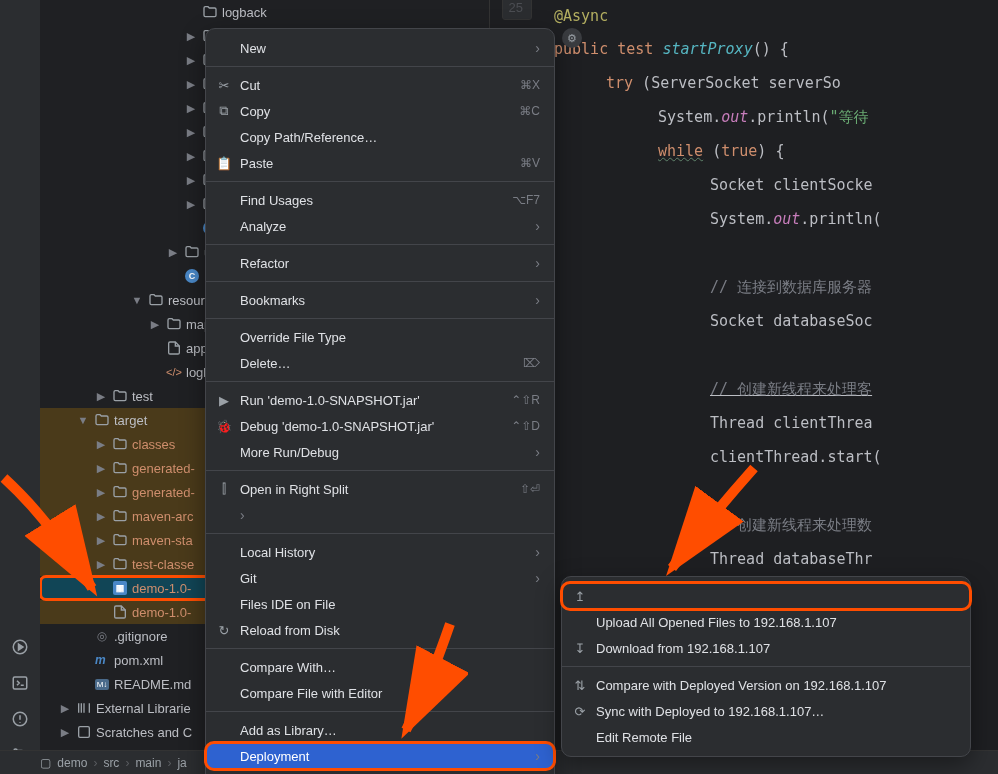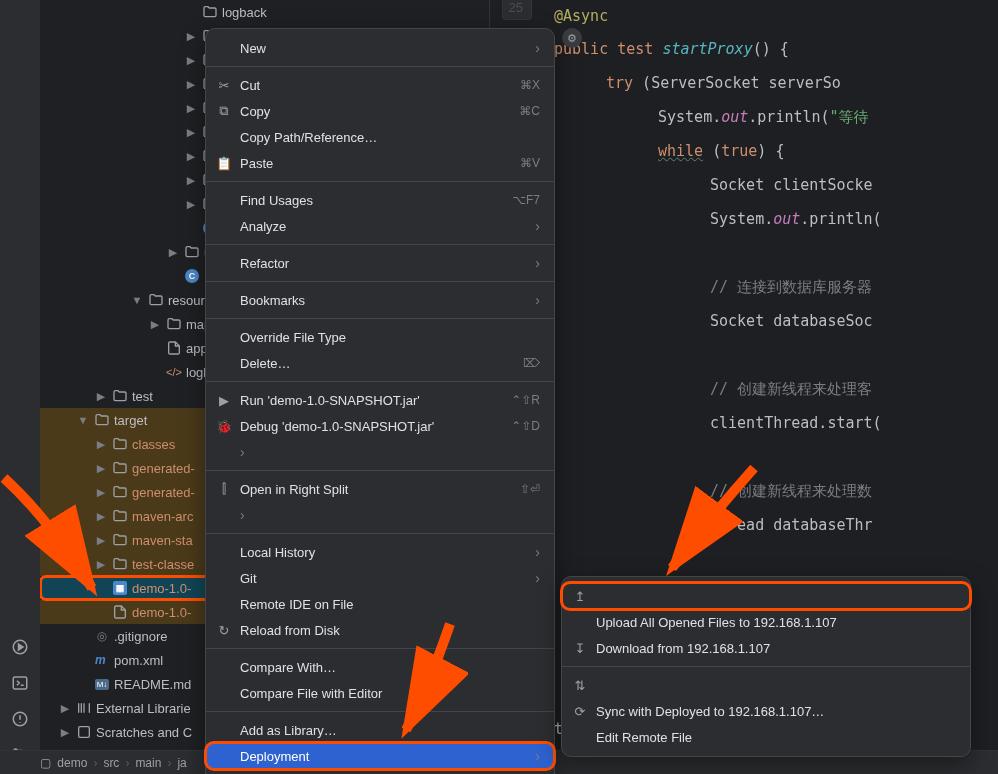--- a/index.html
+++ b/index.html
@@ -345,21 +345,22 @@
   <div style="padding-left: 44px; white-space: pre;"><span class="kw">public</span> <span class="kw">test</span> <span class="fn">startProxy</span>() {</div>
       <div style="padding-left: 96px; white-space: pre;"><span class="kw">try</span> (ServerSocket serverSo</div>
       <div style="padding-left: 148px; white-space: pre;">System.<span class="sf">out</span>.println(<span class="str">"等待</span></div>
       <div style="padding-left: 148px; white-space: pre;"><span class="kw uline">while</span> (<span class="kw">true</span>) {</div>
       <div style="padding-left: 200px; white-space: pre;">Socket clientSocke</div>
       <div style="padding-left: 200px; white-space: pre;">System.<span class="sf">out</span>.println(</div>
       <div style="padding-left: 200px; white-space: pre;">&nbsp;</div>
       <div style="padding-left: 200px; white-space: pre;"><span class="cm">// 连接到数据库服务器</span></div>
       <div style="padding-left: 200px; white-space: pre;">Socket databaseSoc</div>
       <div style="padding-left: 200px; white-space: pre;">&nbsp;</div>
-      <div style="padding-left: 200px; white-space: pre;"><span class="cm">// 创建新线程来处理客</span></div>
+      <div style="padding-left: 200px; white-space: pre; text-decoration: underline;"><span class="cm">// 创建新线程来处理客</span></div>
+      <div style="padding-left: 200px; white-space: pre;">Thread clientThrea</div>
       <div style="padding-left: 200px; white-space: pre;">clientThread.start(</div>
       <div style="padding-left: 200px; white-space: pre;">&nbsp;</div>
       <div style="padding-left: 200px; white-space: pre;"><span class="cm">// 创建新线程来处理数</span></div>
       <div style="padding-left: 200px; white-space: pre;">Thread databaseThr</div>
       <div style="padding-left: 200px; white-space: pre;">        </div>
       <div style="padding-left: 200px; white-space: pre;">&nbsp;</div>
       <div style="padding-left: 148px; white-space: pre;">}</div>
       <div style="padding-left: 200px; white-space: pre;">{</div>
       <div style="padding-left: 200px; white-space: pre;"> </div>
       <div style="padding-left: 44px; white-space: pre;">tabaseConnectionProxy</div>
@@ -434,20 +435,21 @@
       <span class="ctx-label">Run 'demo-1.0-SNAPSHOT.jar'</span>
       <span class="ctx-short">⌃⇧R</span>
     </div>
     <div class="ctx-item">
       <span class="ctx-icon">🐞</span>
       <span class="ctx-label">Debug 'demo-1.0-SNAPSHOT.jar'</span>
       <span class="ctx-short">⌃⇧D</span>
     </div>
     <div class="ctx-item">
       <span class="ctx-icon"></span>
+      <span class="ctx-label">More Run/Debug</span>
       <span class="ctx-sub">›</span>
     </div>
     <div class="ctx-sep"></div>
     <div class="ctx-item">
       <span class="ctx-icon">⫿</span>
       <span class="ctx-label">Open in Right Split</span>
       <span class="ctx-short">⇧⏎</span>
     </div>
     <div class="ctx-item">
       <span class="ctx-icon"></span>
@@ -459,21 +461,21 @@
       <span class="ctx-label">Local History</span>
       <span class="ctx-sub">›</span>
     </div>
     <div class="ctx-item">
       <span class="ctx-icon"></span>
       <span class="ctx-label">Git</span>
       <span class="ctx-sub">›</span>
     </div>
     <div class="ctx-item">
       <span class="ctx-icon"></span>
-      <span class="ctx-label">Remote IDE on File</span>
+      <span class="ctx-label">Files IDE on File</span>
     </div>
     <div class="ctx-item">
       <span class="ctx-icon">↻</span>
       <span class="ctx-label">Reload from Disk</span>
     </div>
     <div class="ctx-sep"></div>
     <div class="ctx-item">
       <span class="ctx-icon"></span>
       <span class="ctx-label">Compare With…</span>
     </div>
@@ -502,20 +504,21 @@
       <span class="ctx-icon"></span>
       <span class="ctx-label">Upload All Opened Files to 192.168.1.107</span>
     </div>
     <div class="ctx-item">
       <span class="ctx-icon">↧</span>
       <span class="ctx-label">Download from 192.168.1.107</span>
     </div>
     <div class="ctx-sep"></div>
     <div class="ctx-item">
       <span class="ctx-icon">⇅</span>
+      <span class="ctx-label">Compare with Deployed Version on 192.168.1.107</span>
     </div>
     <div class="ctx-item">
       <span class="ctx-icon">⟳</span>
       <span class="ctx-label">Sync with Deployed to 192.168.1.107…</span>
     </div>
     <div class="ctx-item">
       <span class="ctx-icon"></span>
       <span class="ctx-label">Edit Remote File</span>
     </div>
   </div>

